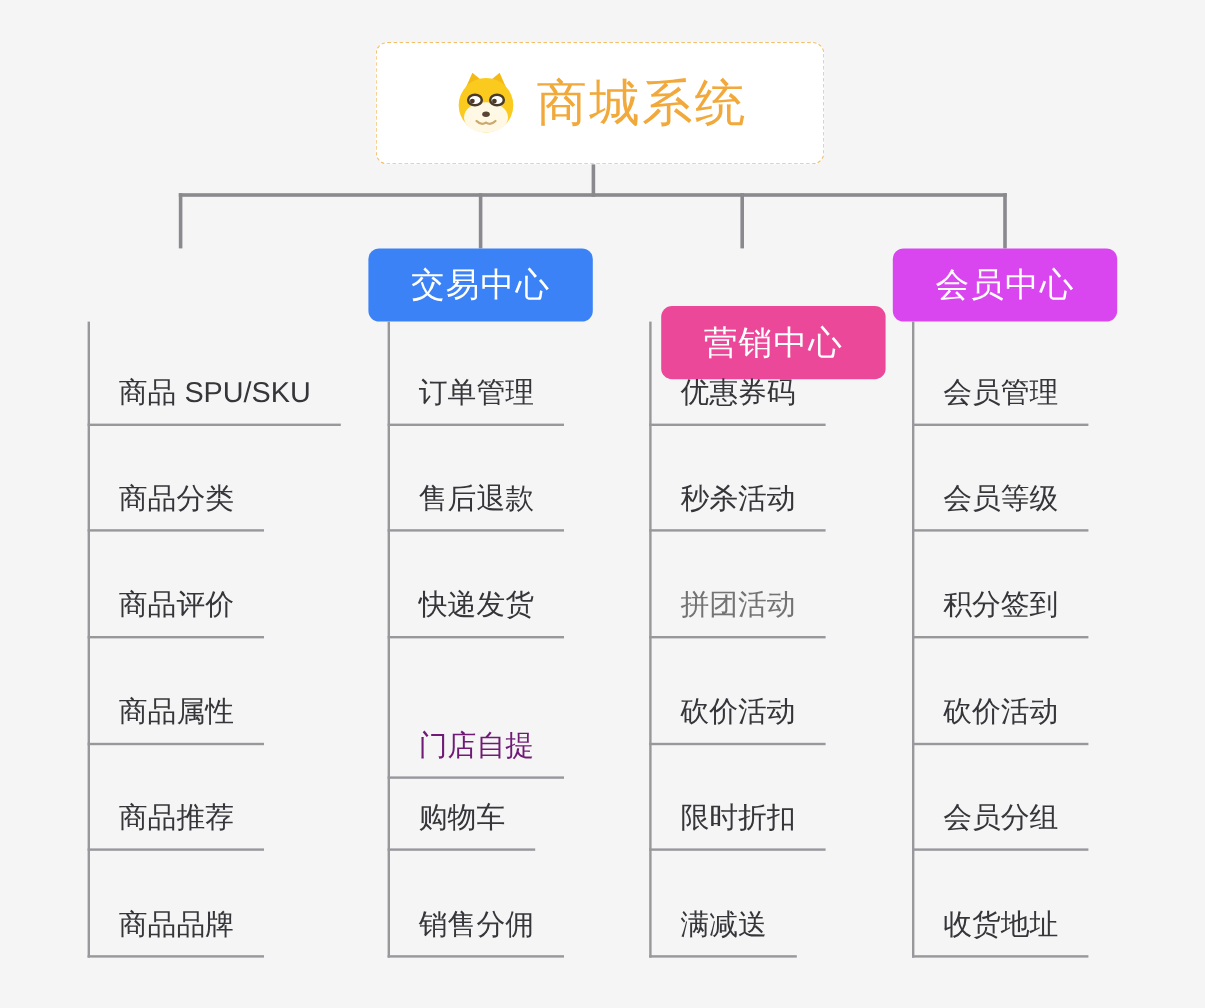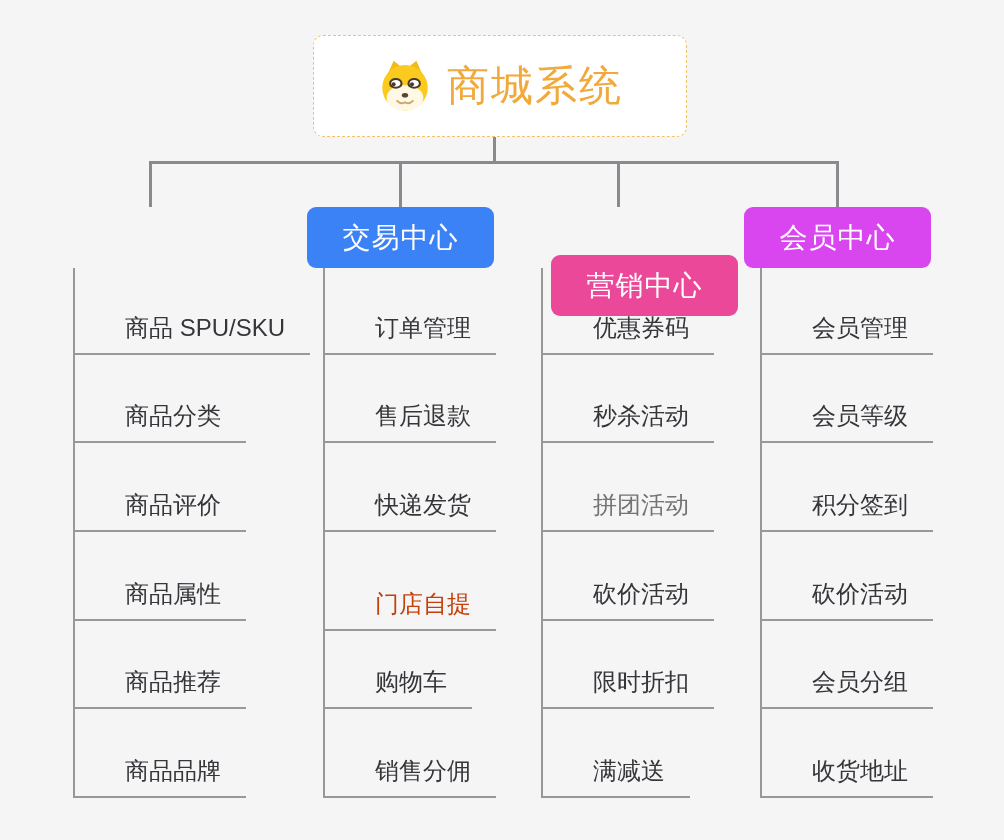--- a/index.html
+++ b/index.html
@@ -32,21 +32,21 @@
     position:absolute;width:187px;height:61px;border-radius:9px;
     display:flex;align-items:center;justify-content:center;
     color:#FFFFFF;font-size:28px;letter-spacing:1px;
     cursor:pointer;
   }
 
   
   .leaf{
     position:absolute;transform:translateY(-100%);
     white-space:nowrap;width:fit-content;
-    padding:0 25px 8px 52px;
+    padding:0 25px 8px 26px;
     border-bottom:2px solid #98989C;
     font-size:24px;line-height:34px;color:#36363A;
     cursor:pointer;
   }
 </style>
 </head>
 <body>
 
 <div id="canvas">
 
@@ -77,21 +77,21 @@
     <div class="leaf" style="left: 73px; top: 531.9px; border-bottom-color: rgb(152, 152, 156); color: rgb(54, 54, 58);">商品评价</div>
     <div class="leaf" style="left: 73px; top: 620.6px; border-bottom-color: rgb(152, 152, 156); color: rgb(54, 54, 58);">商品属性</div>
     <div class="leaf" style="left: 73px; top: 709.3px; border-bottom-color: rgb(152, 152, 156); color: rgb(54, 54, 58);">商品推荐</div>
     <div class="leaf" style="left: 73px; top: 798px; border-bottom-color: rgb(152, 152, 156); color: rgb(54, 54, 58);">商品品牌</div>
     <div class="line" style="left: 399px; top: 161px; width: 3px; height: 46px; background: rgb(138, 138, 142);"></div>
     <div class="branch-box" style="left: 307px; top: 207px; background: #3b82f6;">交易中心</div>
     <div class="line" style="left: 323px; top: 268px; width: 2px; height: 530px; background: rgb(152, 152, 156);"></div>
     <div class="leaf" style="left: 323px; top: 354.5px; border-bottom-color: rgb(152, 152, 156); color: rgb(54, 54, 58);">订单管理</div>
     <div class="leaf" style="left: 323px; top: 443.2px; border-bottom-color: rgb(152, 152, 156); color: rgb(54, 54, 58);">售后退款</div>
     <div class="leaf" style="left: 323px; top: 531.9px; border-bottom-color: rgb(152, 152, 156); color: rgb(54, 54, 58);">快递发货</div>
-    <div class="leaf" style="left: 323px; top: 631px; border-bottom-color: rgb(152, 152, 156); color: #c2410c;">门店自提</div>
+    <div class="leaf" style="left: 323px; top: 649px; border-bottom-color: rgb(152, 152, 156); color: #701a75;">门店自提</div>
     <div class="leaf" style="left: 323px; top: 709.3px; border-bottom-color: rgb(152, 152, 156); color: rgb(54, 54, 58);">购物车</div>
     <div class="leaf" style="left: 323px; top: 798px; border-bottom-color: rgb(152, 152, 156); color: rgb(54, 54, 58); text-align: right;">销售分佣</div>
     <div class="line" style="left: 617px; top: 161px; width: 3px; height: 46px; background: rgb(138, 138, 142);"></div>
     <div class="branch-box" style="left: 551px; top: 207px; background: #ec4899; margin-top: 48px;">营销中心</div>
     <div class="line" style="left: 541px; top: 268px; width: 2px; height: 530px; background: rgb(152, 152, 156);"></div>
     <div class="leaf" style="left: 541px; top: 443.2px; border-bottom-color: rgb(152, 152, 156); color: rgb(54, 54, 58);">秒杀活动</div>
     <div class="leaf" style="left: 541px; top: 354.5px; border-bottom-color: rgb(152, 152, 156); color: rgb(54, 54, 58);">优惠券码</div>
     <div class="leaf" style="left: 541px; top: 531.9px; border-bottom-color: rgb(152, 152, 156); color: #737373;">拼团活动</div>
     <div class="leaf" style="left: 541px; top: 620.6px; border-bottom-color: rgb(152, 152, 156); color: rgb(54, 54, 58);">砍价活动</div>
     <div class="leaf" style="left: 541px; top: 709.3px; border-bottom-color: rgb(152, 152, 156); color: rgb(54, 54, 58);">限时折扣</div>

